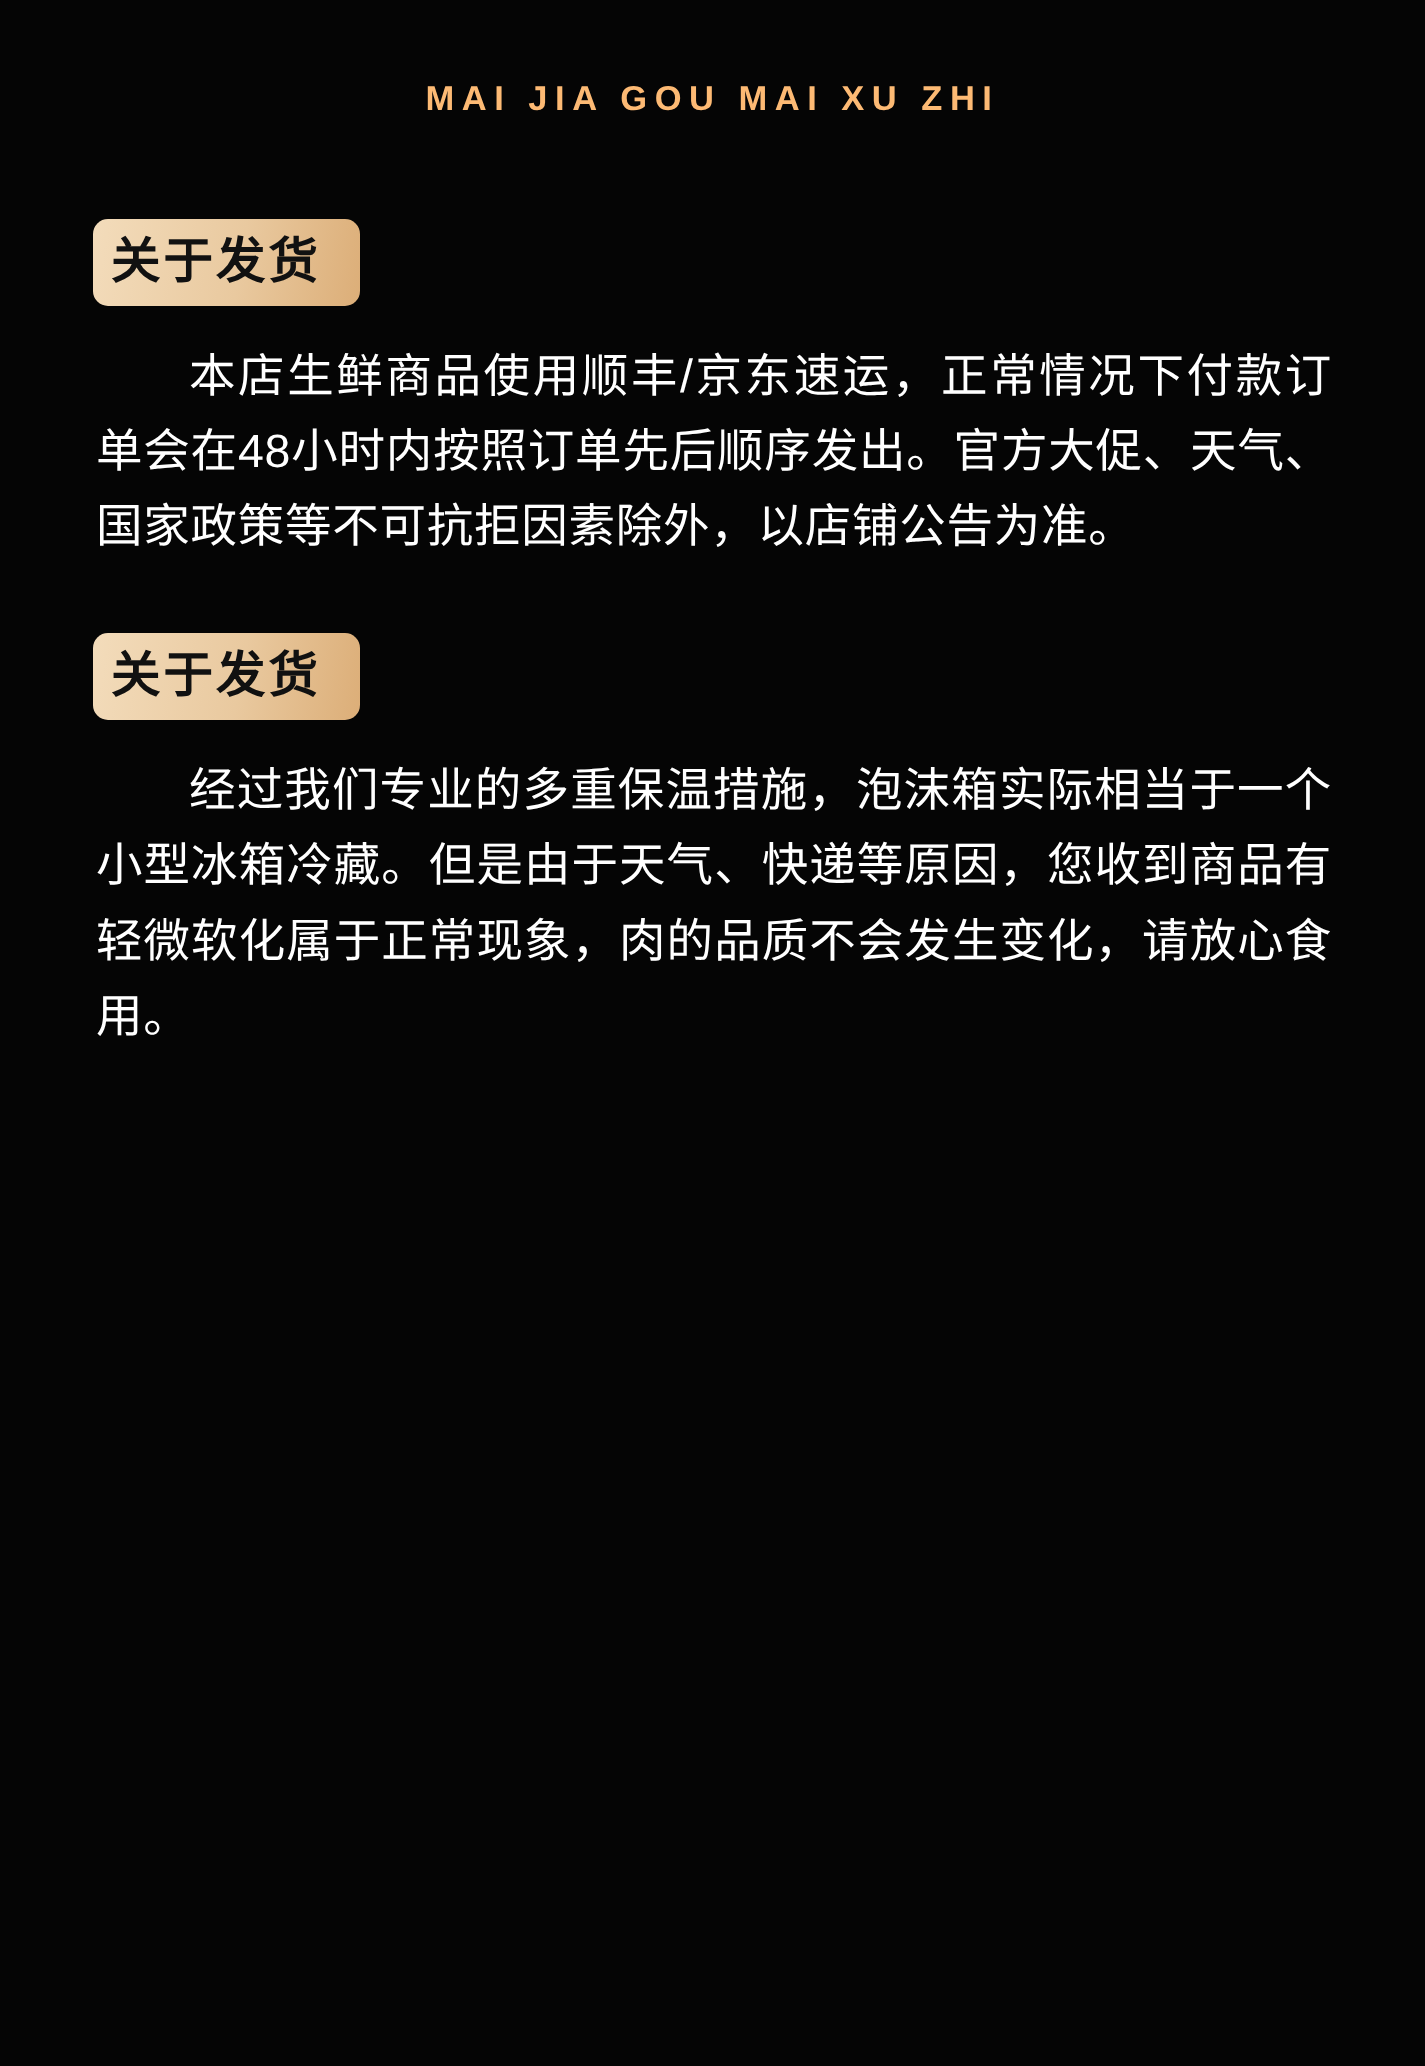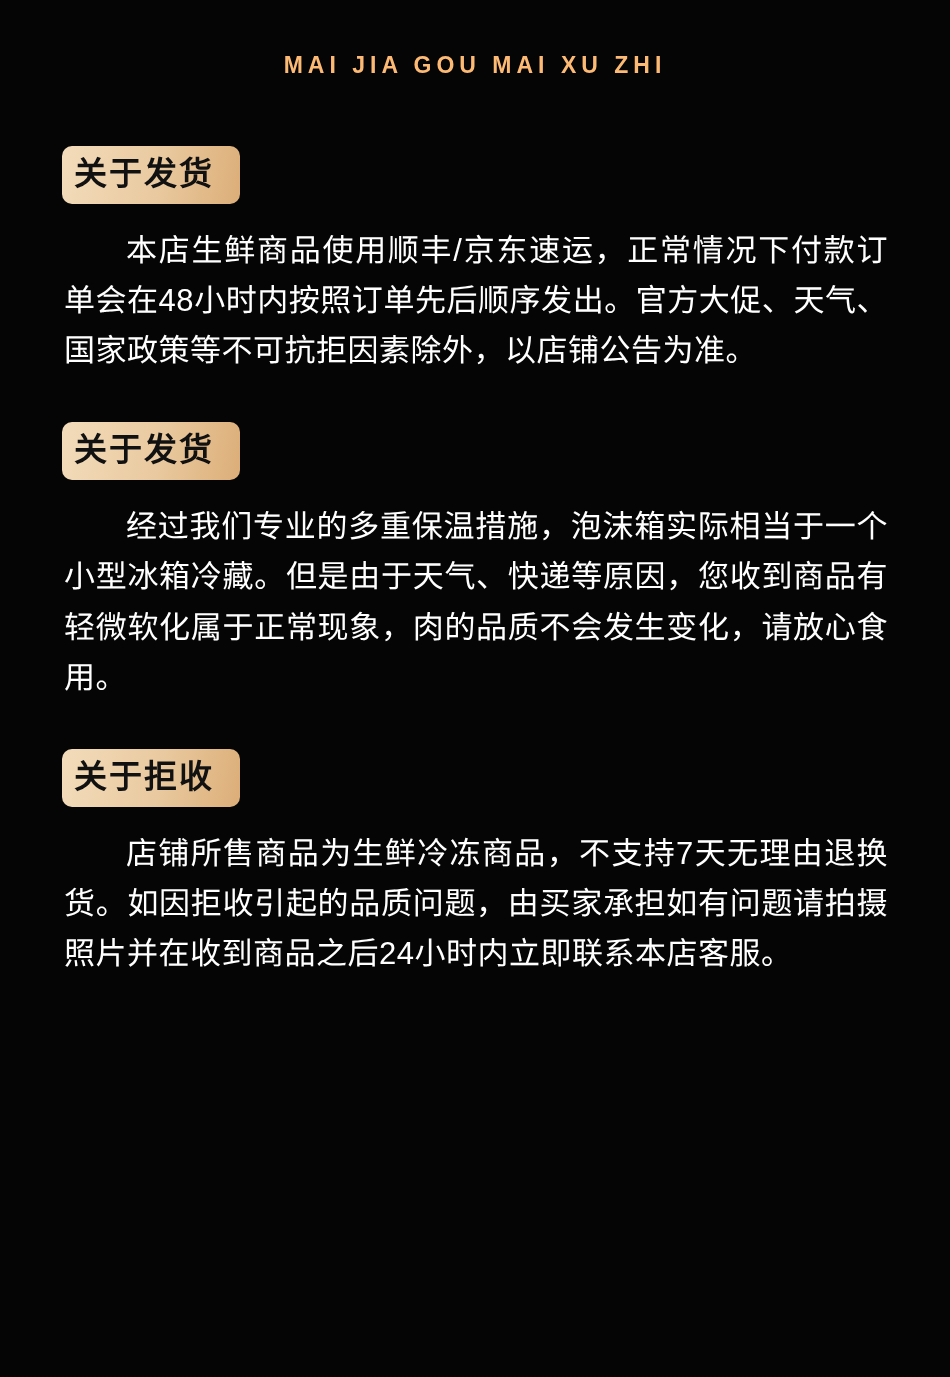--- a/index.html
+++ b/index.html
@@ -102,19 +102,15 @@
     <div class="section">
       <div class="badge">关于发货</div>
       <p class="body-text">本店生鲜商品使用顺丰/京东速运，正常情况下付款订单会在48小时内按照订单先后顺序发出。官方大促、天气、国家政策等不可抗拒因素除外，以店铺公告为准。</p>
     </div>
 
     <div class="section">
       <div class="badge">关于发货</div>
       <p class="body-text">经过我们专业的多重保温措施，泡沫箱实际相当于一个小型冰箱冷藏。但是由于天气、快递等原因，您收到商品有轻微软化属于正常现象，肉的品质不会发生变化，请放心食用。</p>
     </div>
 
-    <div class="section">
-      <div class="badge">关于拒收</div>
-      <p class="body-text">店铺所售商品为生鲜冷冻商品，不支持7天无理由退换货。如因拒收引起的品质问题，由买家承担如有问题请拍摄照片并在收到商品之后24小时内立即联系本店客服。</p>
-    </div>
 
   </div>
 </div>
 
 </body></html>

